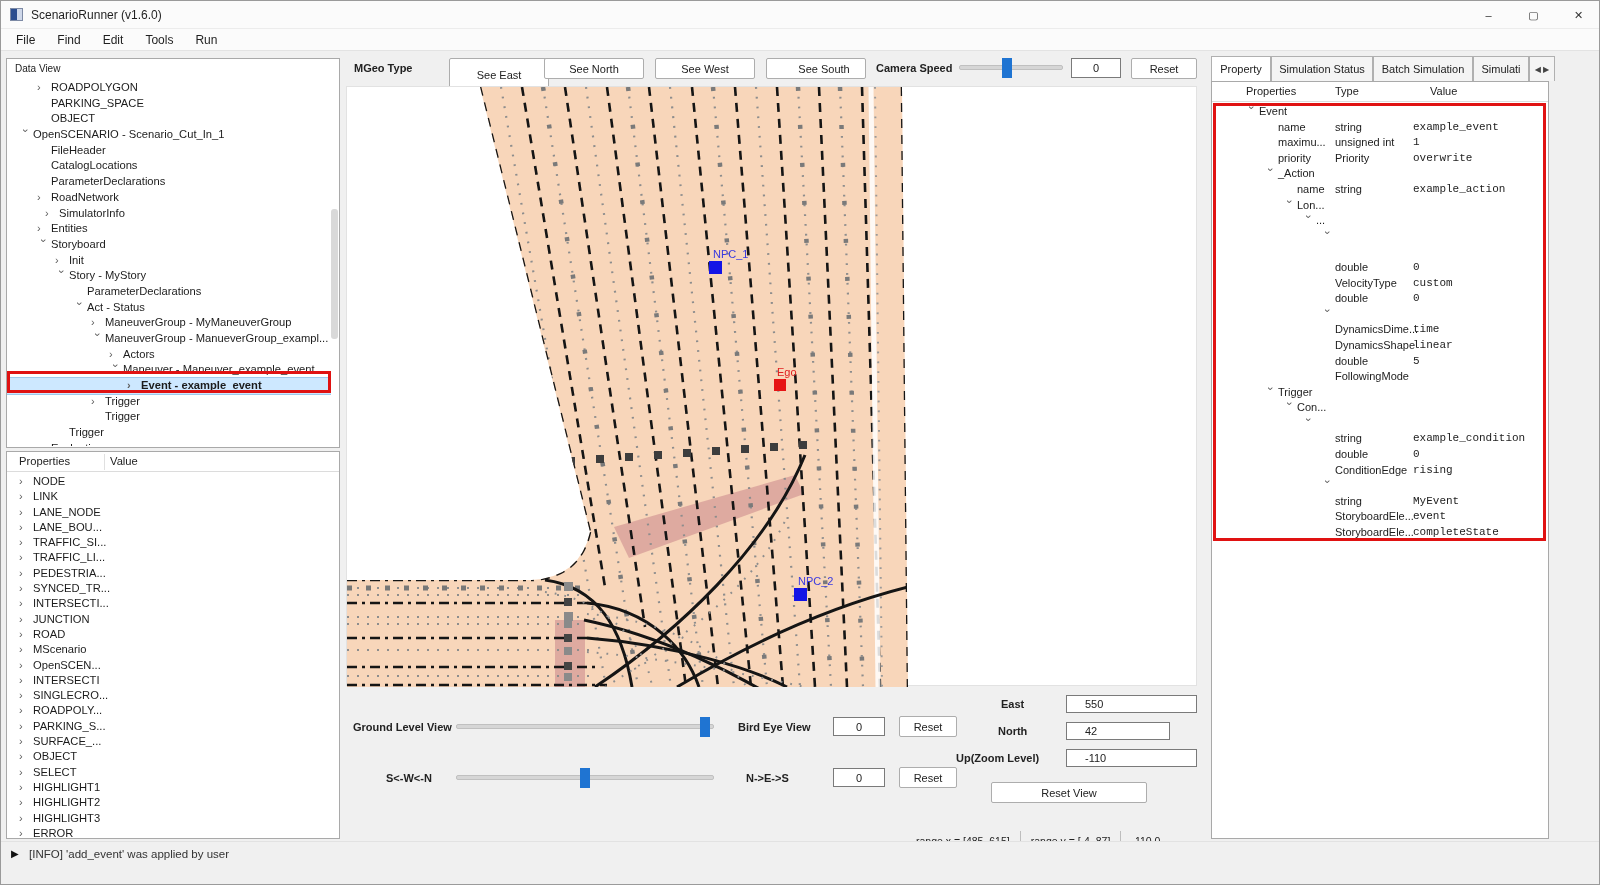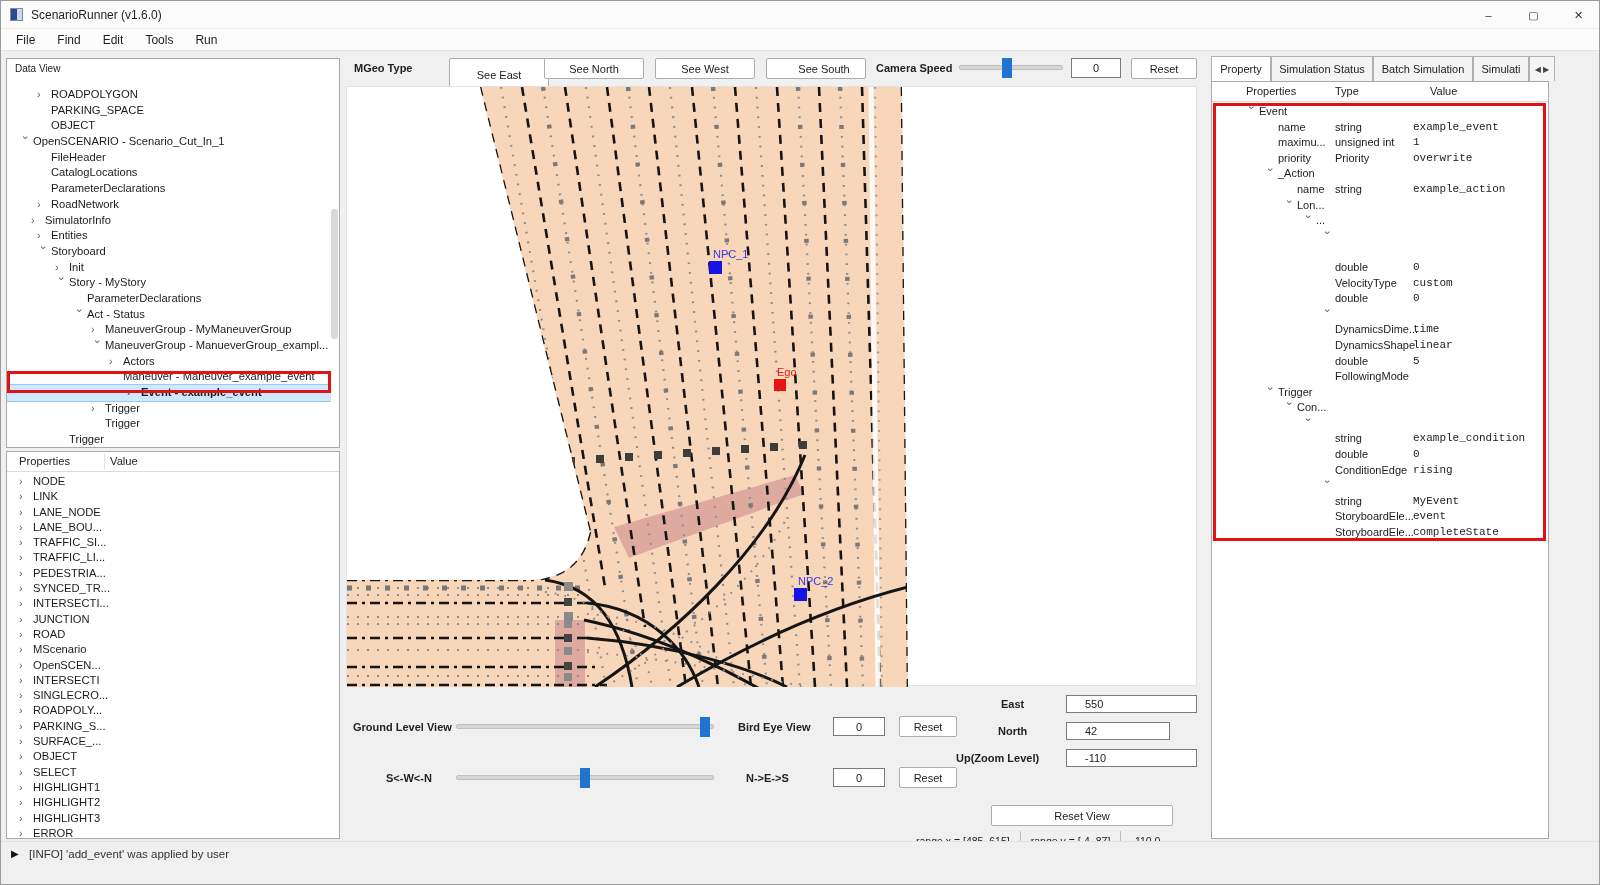--- a/index.html
+++ b/index.html
@@ -15,21 +15,21 @@
   .app-icon { position:absolute; left:9px; top:7px; width:13px; height:13px; border:1px solid #7d8aa5; background:linear-gradient(90deg,#2b4d8f 55%, #cfd8ea 55%); }
   .app-title { position:absolute; left:30px; top:7px; font-size:12px; color:#1f1f1f; }
   .win-controls { position:absolute; right:0; top:0; height:28px; display:flex; }
   .win-btn { width:45px; height:28px; display:flex; align-items:center; justify-content:center; font-size:11px; color:#333; }
   .menubar { position:absolute; left:0; top:28px; width:1600px; height:22px; background:#fbfbfb; border-bottom:1px solid #e3e3e3; display:flex; align-items:center; padding-left:4px; }
   .menu-item { padding:0 11px; font-size:12px; color:#1f1f1f; }
   
   .panel { position:absolute; background:#fff; border:1px solid #a9a9a9; }
   #data-view-panel { left:5px; top:57px; width:334px; height:390px; overflow:hidden; }
   .panel-title { position:absolute; left:8px; top:4px; font-size:10px; color:#222; }
-  #data-view-tree { position:absolute; left:0; top:21px; width:324px; height:366px; overflow:hidden;margin-top:7px; }
+  #data-view-tree { position:absolute; left:0; top:21px; width:324px; height:366px; overflow:hidden; }
   .trow { height:15.7px; line-height:15.7px; font-size:11.2px; white-space:nowrap; color:#1c1c1c; }
   .trow.sel { background:#cde8ff; outline:1px solid #9fc9ec; }
   .chev { display:inline-block; width:14px; color:#5c5c5c; font-size:11px; text-align:left; }
   .chev.expanded { transform:rotate(90deg); width:12px; margin-right:2px; }
   .chev-spacer { display:inline-block; width:14px; }
   .vscroll { position:absolute; right:1px; top:150px; width:7px; height:130px; background:#d9d9d9; border-radius:3px; }
   .redbox-left { position:absolute; left:6px; top:370px; width:324px; height:22px; border:3px solid #e01212; z-index:5; pointer-events:none; }
   #props-panel { left:5px; top:450px; width:334px; height:388px; overflow:hidden; }
   .props-header { position:absolute; left:0; top:0; width:100%; height:20px; border-bottom:1px solid #dcdcdc; font-size:11.2px; color:#222; }
   .props-header .c1 { position:absolute; left:12px; top:3px; }
@@ -95,21 +95,21 @@
   <div class="panel-title">Data View</div>
   <div id="data-view-tree">
       <div class="trow" style="padding-left: 30px;"><span class="chev">›</span><span>ROADPOLYGON</span></div>
       <div class="trow" style="padding-left: 30px;"><span class="chev-spacer"></span><span>PARKING_SPACE</span></div>
       <div class="trow" style="padding-left: 30px;"><span class="chev-spacer"></span><span>OBJECT</span></div>
       <div class="trow" style="padding-left: 12px;"><span class="chev expanded">›</span><span>OpenSCENARIO - Scenario_Cut_In_1</span></div>
       <div class="trow" style="padding-left: 30px;"><span class="chev-spacer"></span><span>FileHeader</span></div>
       <div class="trow" style="padding-left: 30px;"><span class="chev-spacer"></span><span>CatalogLocations</span></div>
       <div class="trow" style="padding-left: 30px;"><span class="chev-spacer"></span><span>ParameterDeclarations</span></div>
       <div class="trow" style="padding-left: 30px;"><span class="chev">›</span><span>RoadNetwork</span></div>
-      <div class="trow" style="padding-left: 24px;"><span class="chev">›</span><span>SimulatorInfo</span></div>
+      <div class="trow" style="padding-left: 38px;"><span class="chev">›</span><span>SimulatorInfo</span></div>
       <div class="trow" style="padding-left: 30px;"><span class="chev">›</span><span>Entities</span></div>
       <div class="trow" style="padding-left: 30px;"><span class="chev expanded">›</span><span>Storyboard</span></div>
       <div class="trow" style="padding-left: 48px;"><span class="chev">›</span><span>Init</span></div>
       <div class="trow" style="padding-left: 48px;"><span class="chev expanded">›</span><span>Story - MyStory</span></div>
       <div class="trow" style="padding-left: 66px;"><span class="chev-spacer"></span><span>ParameterDeclarations</span></div>
       <div class="trow" style="padding-left: 66px;"><span class="chev expanded">›</span><span>Act - Status</span></div>
       <div class="trow" style="padding-left: 84px;"><span class="chev">›</span><span>ManeuverGroup - MyManeuverGroup</span></div>
       <div class="trow" style="padding-left: 84px;"><span class="chev expanded">›</span><span>ManeuverGroup - ManueverGroup_exampl...</span></div>
       <div class="trow" style="padding-left: 102px;"><span class="chev">›</span><span>Actors</span></div>
       <div class="trow" style="padding-left: 102px;"><span class="chev expanded">›</span><span>Maneuver - Maneuver_example_event</span></div>
@@ -356,21 +356,21 @@
 <div class="tool-label" style="left:745px; top:771px;">N-&gt;E-&gt;S</div>
 <div class="inputbox center" style="left:832px; top:767px; width:52px; height:19px;">0</div>
 <div class="btn" style="left:898px; top:766px; width:58px; height:21px;">Reset</div>
 
 <div class="tool-label" style="left:1000px; top:697px;">East</div>
 <div class="inputbox left" style="left:1065px; top:694px; width:131px; height:18px;">550</div>
 <div class="tool-label" style="left:997px; top:724px;">North</div>
 <div class="inputbox left" style="left:1065px; top:721px; width:104px; height:18px;">42</div>
 <div class="tool-label" style="left:955px; top:751px;">Up(Zoom Level)</div>
 <div class="inputbox left" style="left:1065px; top:748px; width:131px; height:18px;">-110</div>
-<div class="btn" style="left:990px; top:804px; width:182px; height:21px;">Reset View</div>
+<div class="btn" style="left:990px; top:781px; width:156px; height:21px;">Reset View</div>
 
 <div class="range-status">
   <div class="range-cell">range x = [485, 615]</div>
   <div class="range-cell">range y = [-4, 87]</div>
   <div class="range-cell">-110.0</div>
 </div>
 
 <div class="logbar">
   <span class="tri">▶</span>
   <span class="msg">[INFO] 'add_event' was applied by user</span>

